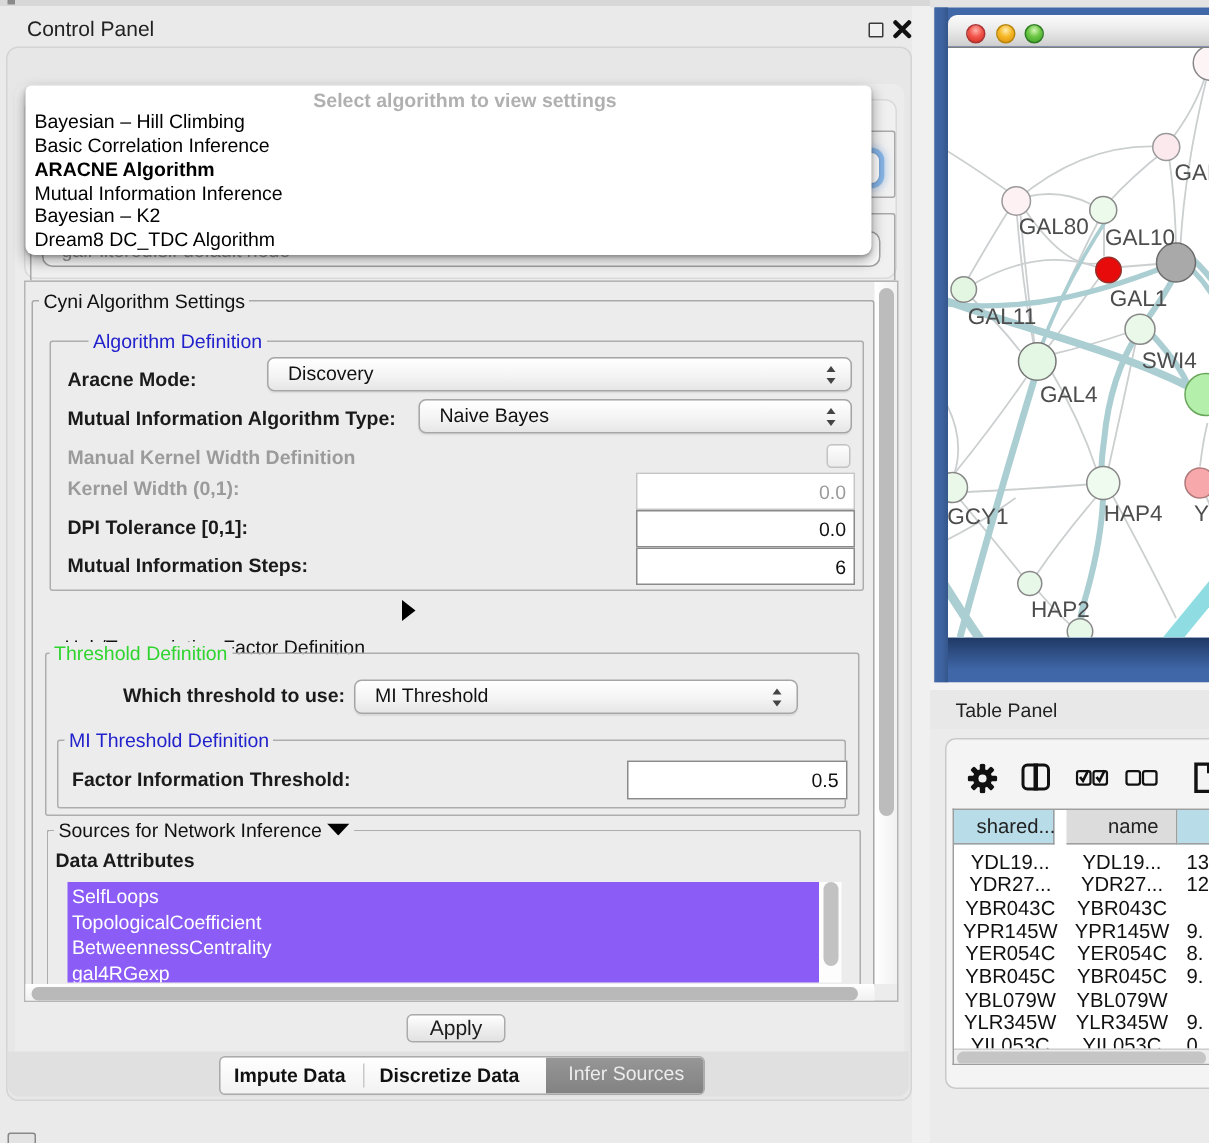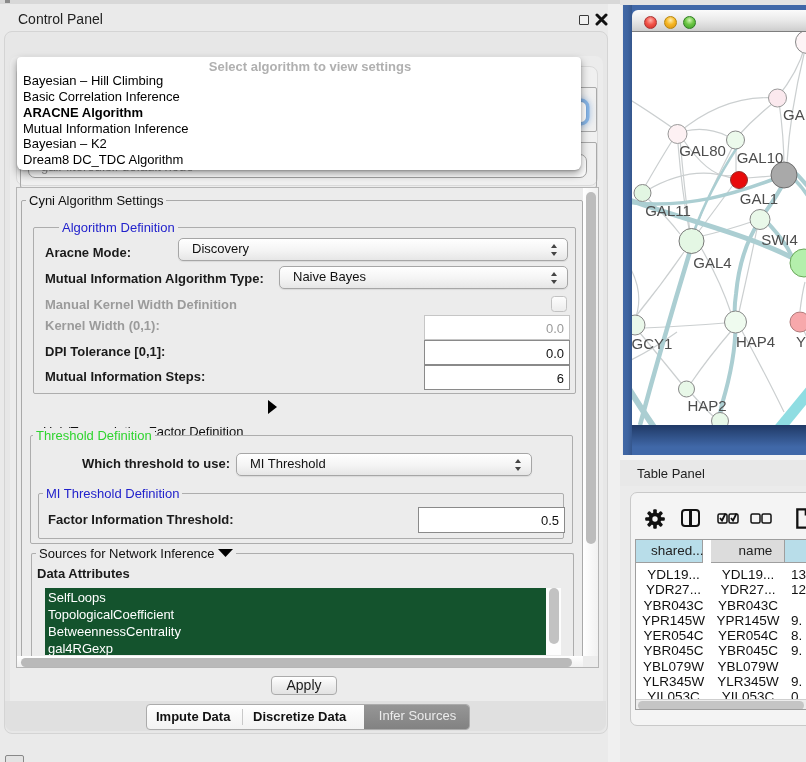--- a/index.html
+++ b/index.html
@@ -107,21 +107,21 @@
   <div class="tfield" style="left:418px;top:507px;width:145px;height:24px;border-color:#8a8a8a;">
         <span>0.5</span>
       </div>
 
   <div class="grp" style="left:31px;top:553px;width:541px;height:112px;border-bottom:none;border-color:#adadad;">
     <span class="gtitle" style="color:#111;">Sources for Network Inference <svg width="15" height="8" viewBox="0 0 15 8" style="vertical-align:1px;">
             <path d="M0 0 L15 0 L7.5 8 Z" fill="#000"></path>
           </svg></span>
   </div>
   <div class="lbl" style="left:37px;top:566px;">Data Attributes</div>
-  <div class="abs" style="left:45px;top:588px;width:501px;height:66.5px;background:#14532d;overflow:hidden;">
+  <div class="abs" style="left:45px;top:588px;width:501px;height:66.5px;background:#8b5cf6;overflow:hidden;">
     <div style="font-size:13px;color:#fff;line-height:17px;padding:1px 0 0 3px;">SelfLoops<br>TopologicalCoefficient<br>BetweennessCentrality<br>gal4RGexp</div>
   </div>
   <div class="abs" style="left:546px;top:588px;width:15px;height:66.5px;background:#fdfdfd;"></div>
   <div class="abs" style="left:548.5px;top:588px;width:10px;height:56px;background:#c2c2c2;border-radius:5px;"></div>
 </div>
 
   <div class="abs" style="left:271px;top:676px;width:66px;height:19px;background:linear-gradient(180deg,#ffffff,#ececec 60%,#e2e2e2);border:1px solid #ababab;border-radius:4px;box-sizing:border-box;text-align:center;font-size:14px;color:#1c1c1c;line-height:17px;">Apply</div>
 
   <div class="abs" style="left:5px;top:701px;width:601px;height:30px;background:#e0e0e0;border-radius:0 0 8px 8px;"></div>
   <div class="abs" style="left:146px;top:704px;width:324px;height:26px;background:linear-gradient(180deg,#ffffff,#f2f2f2);border:1px solid #ababab;border-radius:4px;box-sizing:border-box;overflow:hidden;font-size:13px;font-weight:bold;">

